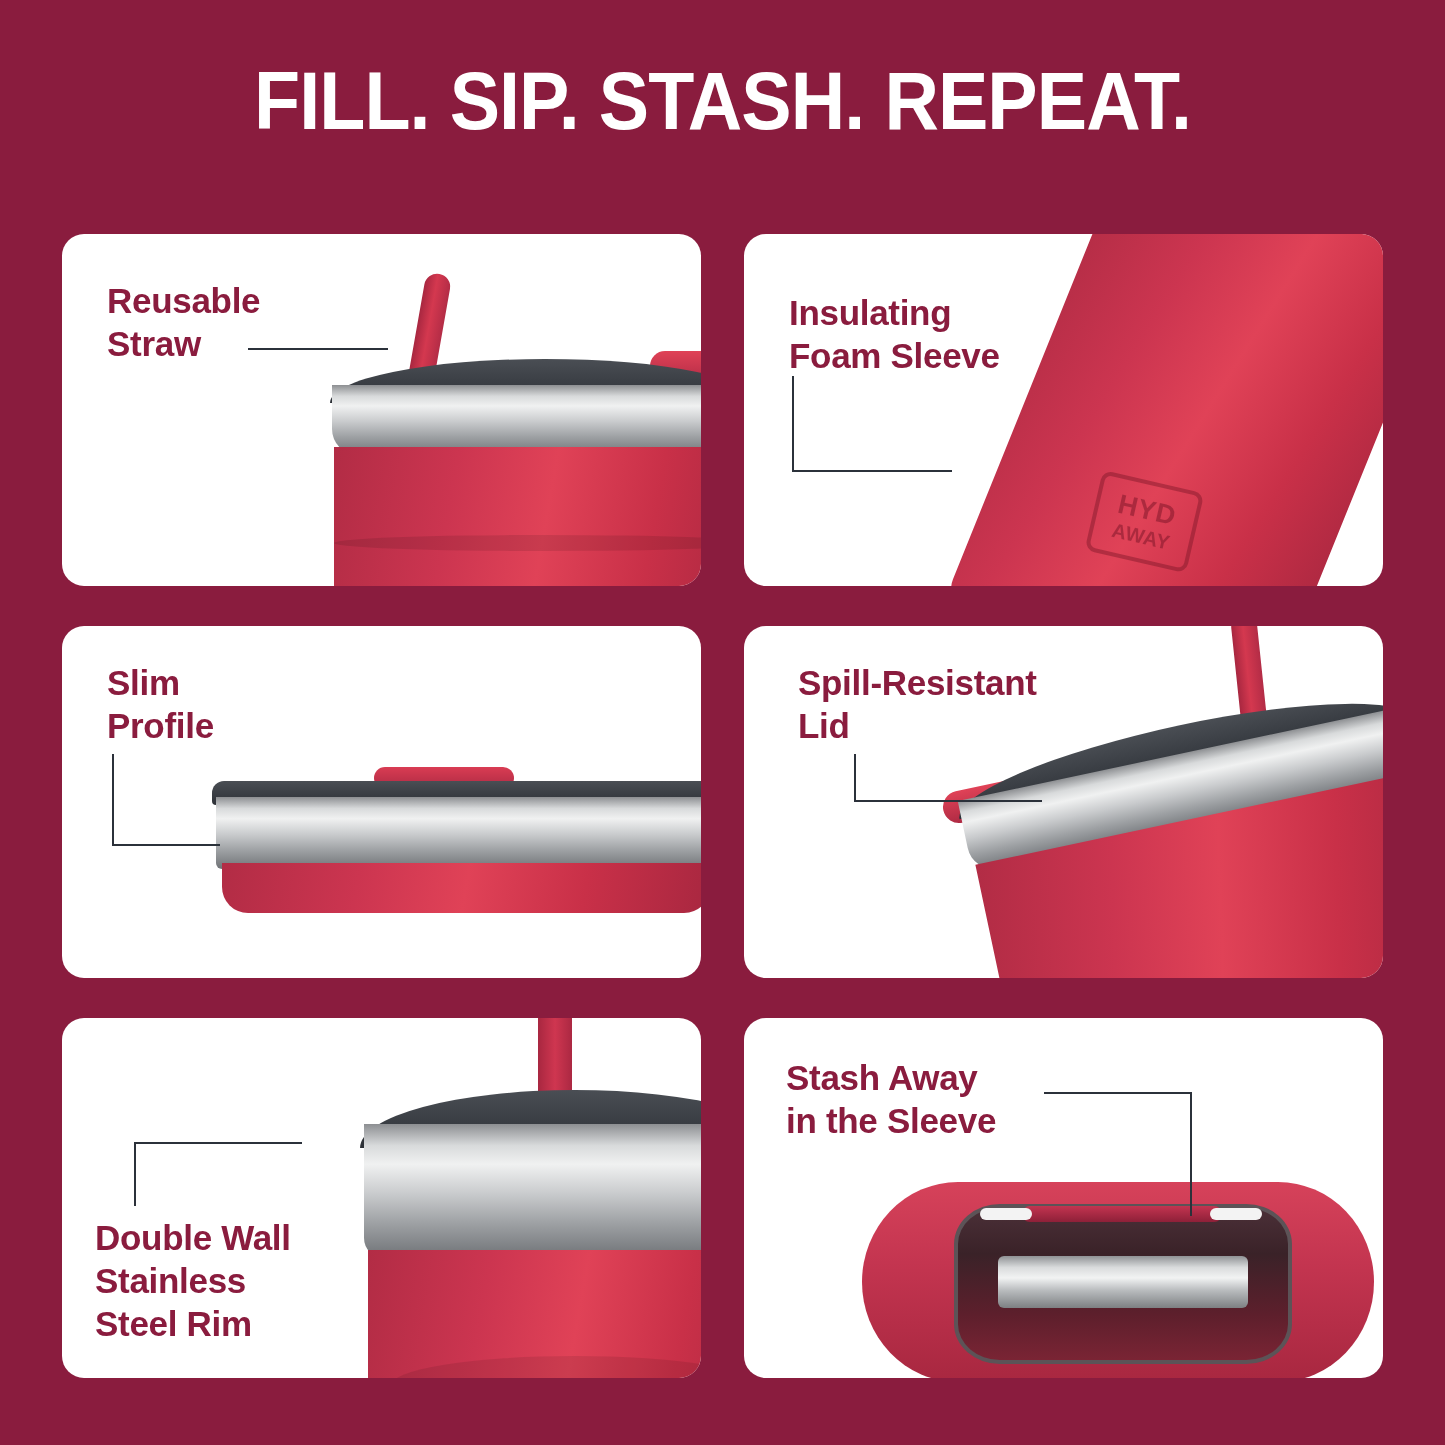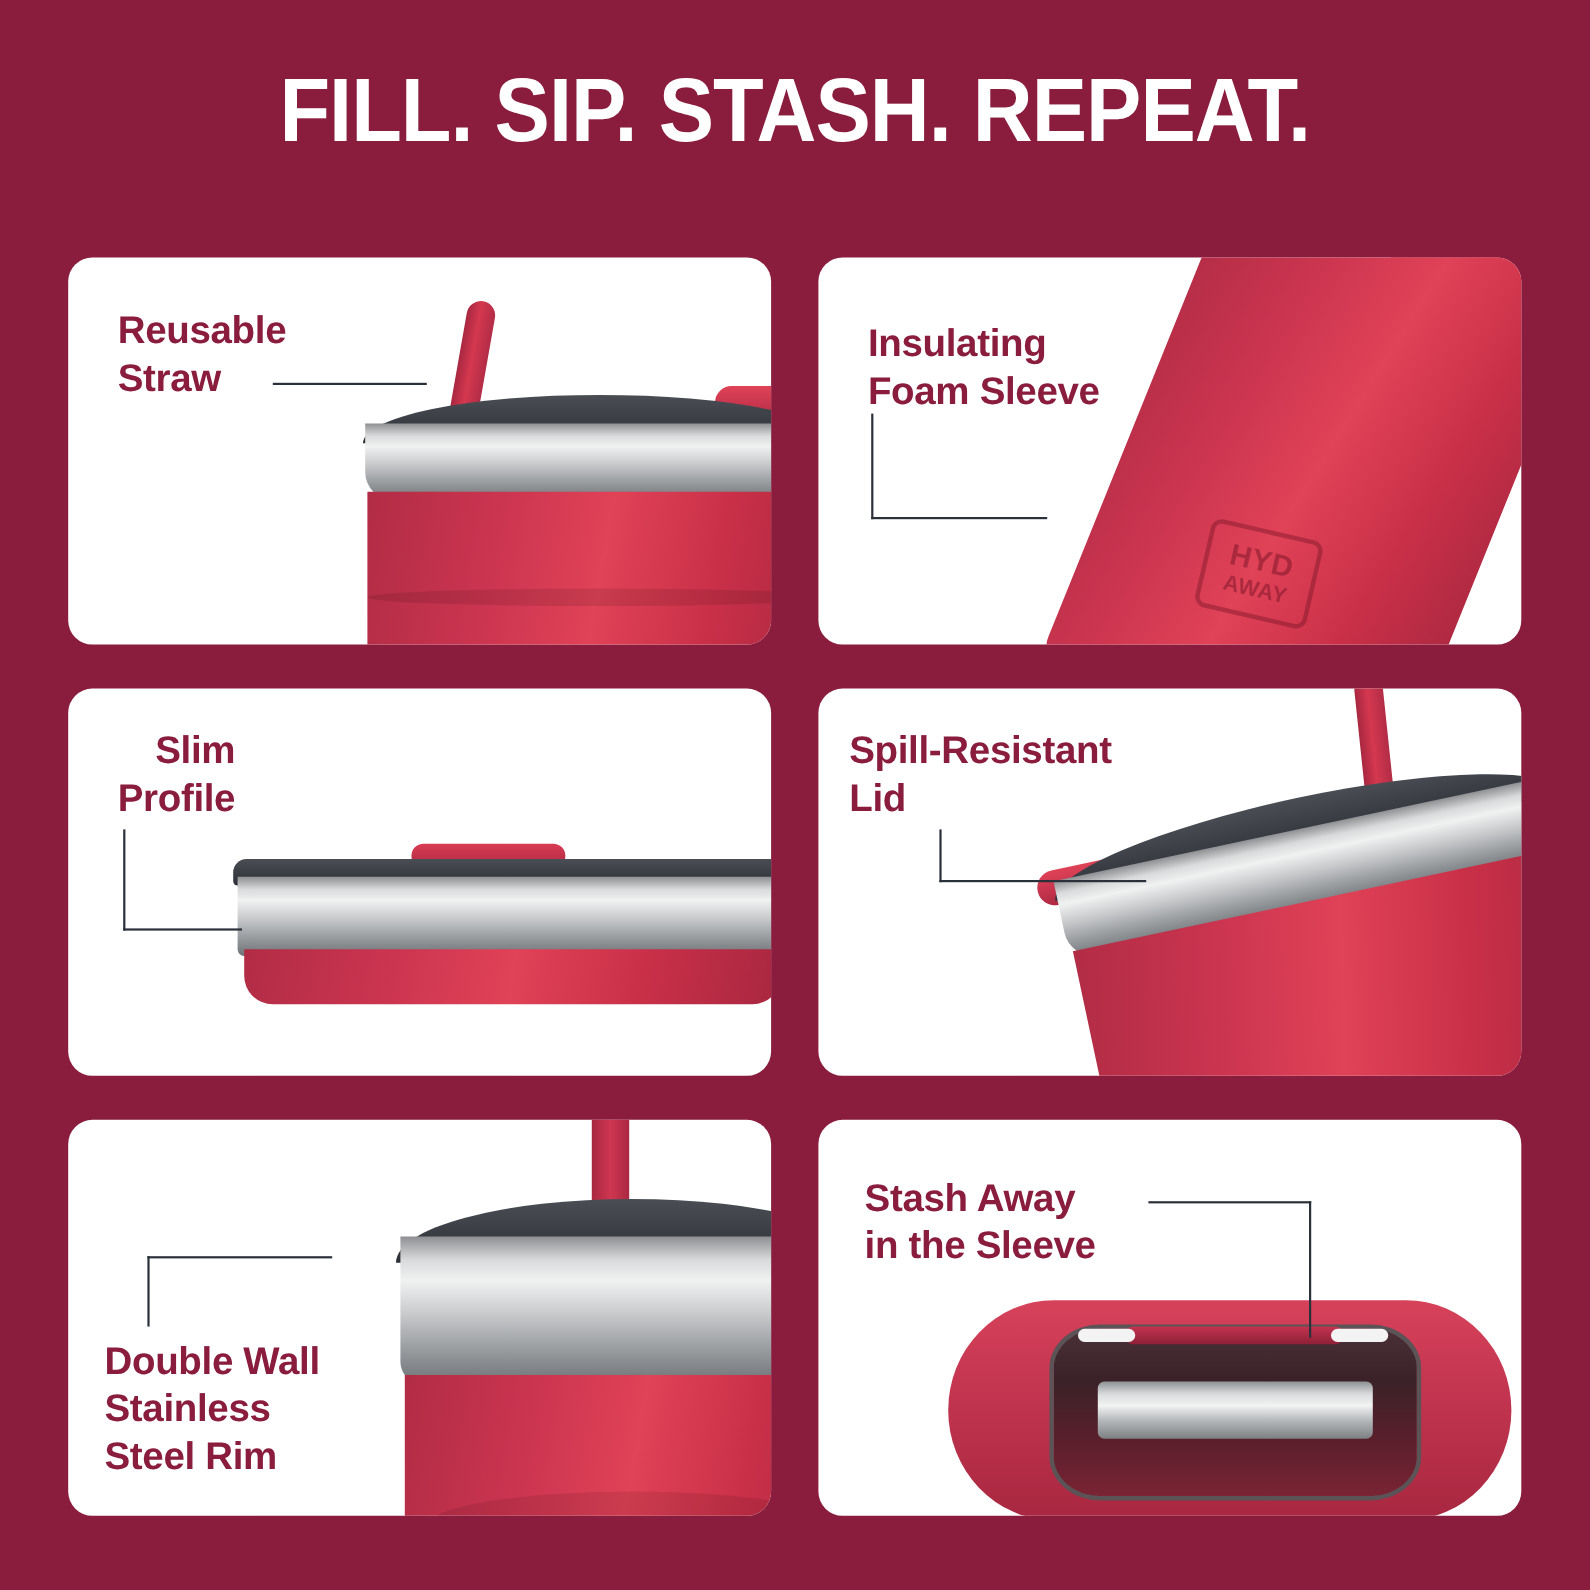--- a/index.html
+++ b/index.html
@@ -201,39 +201,39 @@
 
   <div class="card">
     <div class="art">
       <div class="c3-disc">
         <div class="c3-tab"></div>
         <div class="c3-lid lidtop"></div>
         <div class="c3-band steel"></div>
         <div class="c3-base redbody"></div>
       </div>
     </div>
-    <div class="label" style="left:45px;top:35px;text-align:right;">Slim
+    <div class="label" style="left:45px;top:35px;">Slim
 Profile</div>
     <div class="leader" style="left:50px;top:128px;width:108px;height:92px;">
       <i class="lv" style="left:0;top:0;height:92px;"></i>
       <i class="lh" style="left:0;top:90px;width:108px;"></i>
     </div>
   </div>
 
   <div class="card">
     <div class="art">
       <div class="c4-wrap">
         <div class="c4-straw"></div>
         <div class="c4-tab"></div>
         <div class="c4-lid lidtop"></div>
         <div class="c4-band steel"></div>
         <div class="c4-base redbody"></div>
       </div>
     </div>
-    <div class="label" style="left:28px;top:35px;">Spill-Resistant
+    <div class="label" style="left:54px;top:35px;">Spill-Resistant
 Lid</div>
     <div class="leader" style="left:110px;top:128px;width:188px;height:48px;">
       <i class="lv" style="left:0;top:0;height:48px;"></i>
       <i class="lh" style="left:0;top:46px;width:188px;"></i>
     </div>
   </div>
 
   <div class="card">
     <div class="art">
       <div class="c5-wrap">
@@ -258,21 +258,21 @@
       <div class="c6-wrap">
         <div class="c6-sleeve"></div>
         <div class="c6-inner">
           <div class="c6-slot"></div>
           <div class="c6-gapl"></div>
           <div class="c6-gapr"></div>
           <div class="c6-steel"></div>
         </div>
       </div>
     </div>
-    <div class="label" style="left:42px;top:38px;margin-top:12px;">Stash Away
+    <div class="label" style="left:42px;top:38px;">Stash Away
 in the Sleeve</div>
     <div class="leader" style="left:300px;top:74px;width:148px;height:124px;">
       <i class="lh" style="left:0;top:0;width:148px;"></i>
       <i class="lv" style="left:146px;top:0;height:124px;"></i>
     </div>
   </div>
 
 </div>
 
 </body></html>

